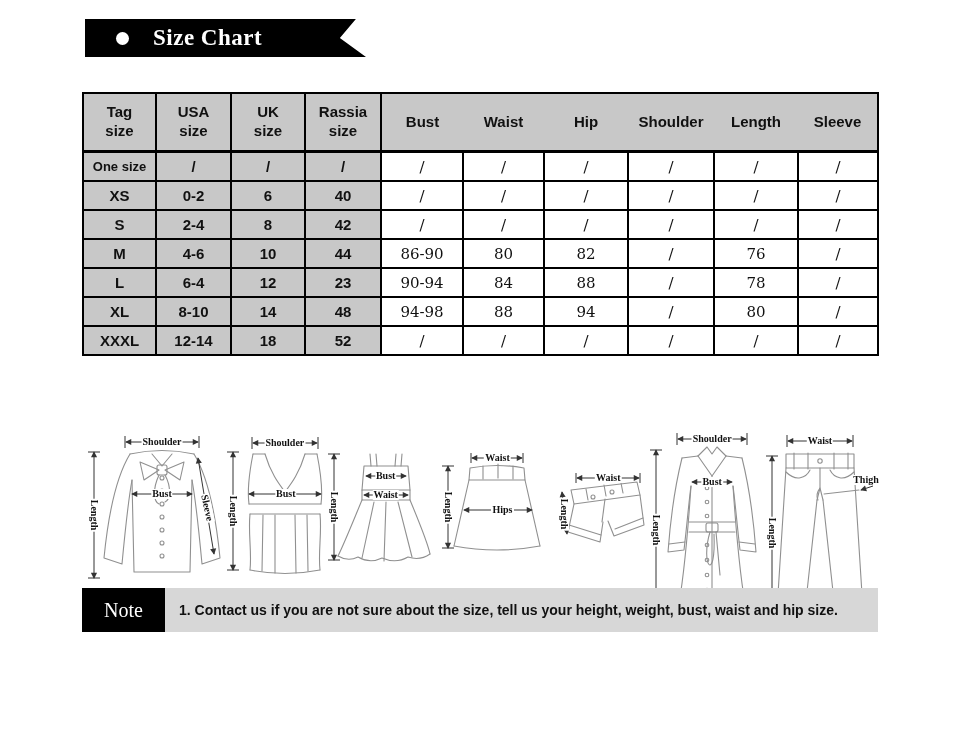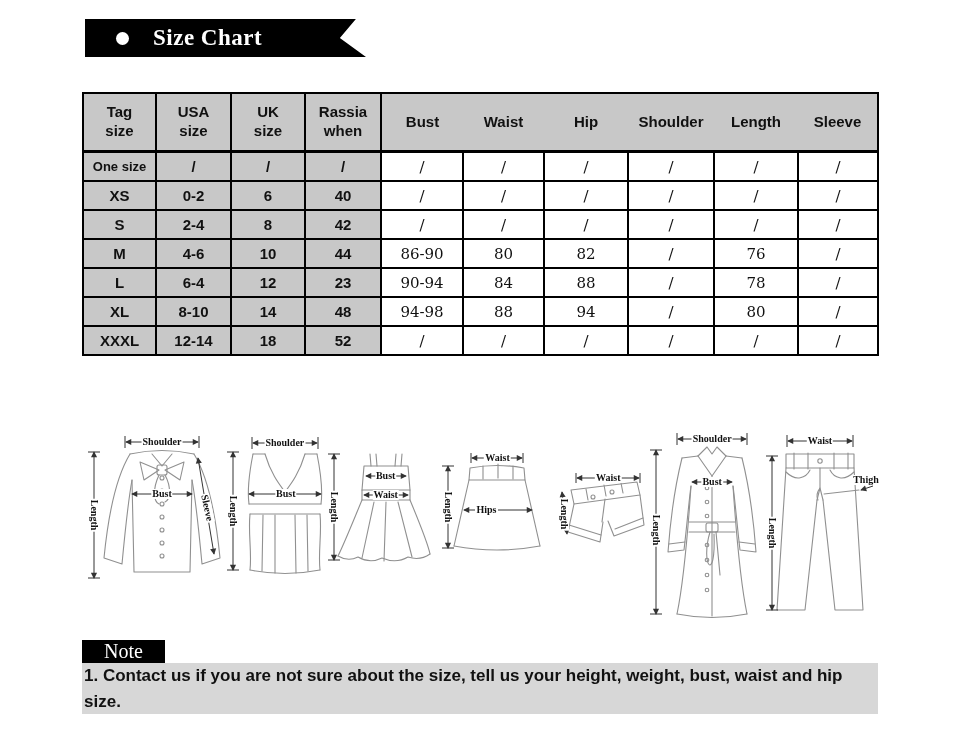--- a/index.html
+++ b/index.html
@@ -57,29 +57,29 @@
   .arr,.tick{stroke:#333;stroke-width:1;fill:none;}
   .dlabel{
     position:absolute;transform:translate(-50%,-50%);
     font-family:"Liberation Serif",serif;font-weight:700;font-size:10px;
     color:#111;background:#fff;padding:0 1px;white-space:nowrap;line-height:1;
   }
   .dlabel.rot{transform:translate(-50%,-50%) rotate(90deg);}
   .dlabel.rot80{transform:translate(-50%,-50%) rotate(78deg);}
 
   
-  .note-row{position:absolute;left:82px;top:640px;width:796px;height:44px;display:flex;flex-direction:column;}
+  .note-row{position:absolute;left:82px;top:588px;width:796px;height:44px;display:flex;}
   .note-box{
     width:83px;flex:0 0 auto;background:#000;color:#fff;
     font-family:"Liberation Serif",serif;font-size:20px;
     display:flex;align-items:center;justify-content:center;
   }
   .note-body{
     flex:1;background:#d7d7d7;display:flex;flex-direction:column;justify-content:center;
-    padding-left:2px;font-size:17px;font-weight:700;line-height:1.5;
+    padding-left:14px;font-size:14px;font-weight:700;line-height:1.5;
   }
 </style>
 </head>
 <body>
 
 <svg width="0" height="0" style="position:absolute" aria-hidden="true">
   <defs>
     <marker id="arw" viewBox="0 0 8 8" markerWidth="7" markerHeight="7" refX="6.5" refY="4" orient="auto-start-reverse" markerUnits="userSpaceOnUse">
       <path d="M0.5,0.5 L7.5,4 L0.5,7.5 Z" fill="#333"></path>
     </marker>
@@ -106,21 +106,21 @@
   </colgroup>
   <thead>
     <tr>
       <th>Tag
 size</th>
       <th>USA
 size</th>
       <th>UK
 size</th>
       <th>Rassia
-when</th>
+size</th>
       <th class="mh mh-first">Bust</th>
       <th class="mh">Waist</th>
       <th class="mh">Hip</th>
       <th class="mh">Shoulder</th>
       <th class="mh">Length</th>
       <th class="mh mh-last">Sleeve</th>
     </tr>
   </thead>
   <tbody>
     <tr>
@@ -297,21 +297,21 @@
         <path d="M18,96 Q61,104 104,96"></path>
       </g>
       <path class="arr" d="M36,8 L86,8" marker-start="url(#arw)" marker-end="url(#arw)"></path>
       <path class="tick" d="M35,3 L35,13 M87,3 L87,13"></path>
       <path class="arr" d="M12,16 L12,98" marker-start="url(#arw)" marker-end="url(#arw)"></path>
       <path class="tick" d="M6,16 L18,16 M6,98 L18,98"></path>
       <path class="arr" d="M28,60 L96,60" marker-start="url(#arw)" marker-end="url(#arw)"></path>
     </svg>
     <span class="dlabel" style="left:61px;top:8px">Waist</span>
     <span class="dlabel rot" style="left:12px;top:57px">Length</span>
-    <span class="dlabel" style="left:50px;top:60px">Hips</span>
+    <span class="dlabel" style="left:66px;top:60px">Hips</span>
   </div>
 
   <div class="diagram d-shorts">
     <svg width="100" height="85" viewBox="0 0 100 85">
       <g class="garm">
         <path d="M26,20 L92,12 L95,25 L29,34 Z"></path>
         <path d="M41,19 L43,30 M59,15 L61,26 M76,13 L78,23"></path>
         <circle cx="48" cy="27" r="2"></circle>
           <circle cx="67" cy="22" r="2"></circle>
         <path d="M29,34 L23,62 L55,72 L58,52"></path>

